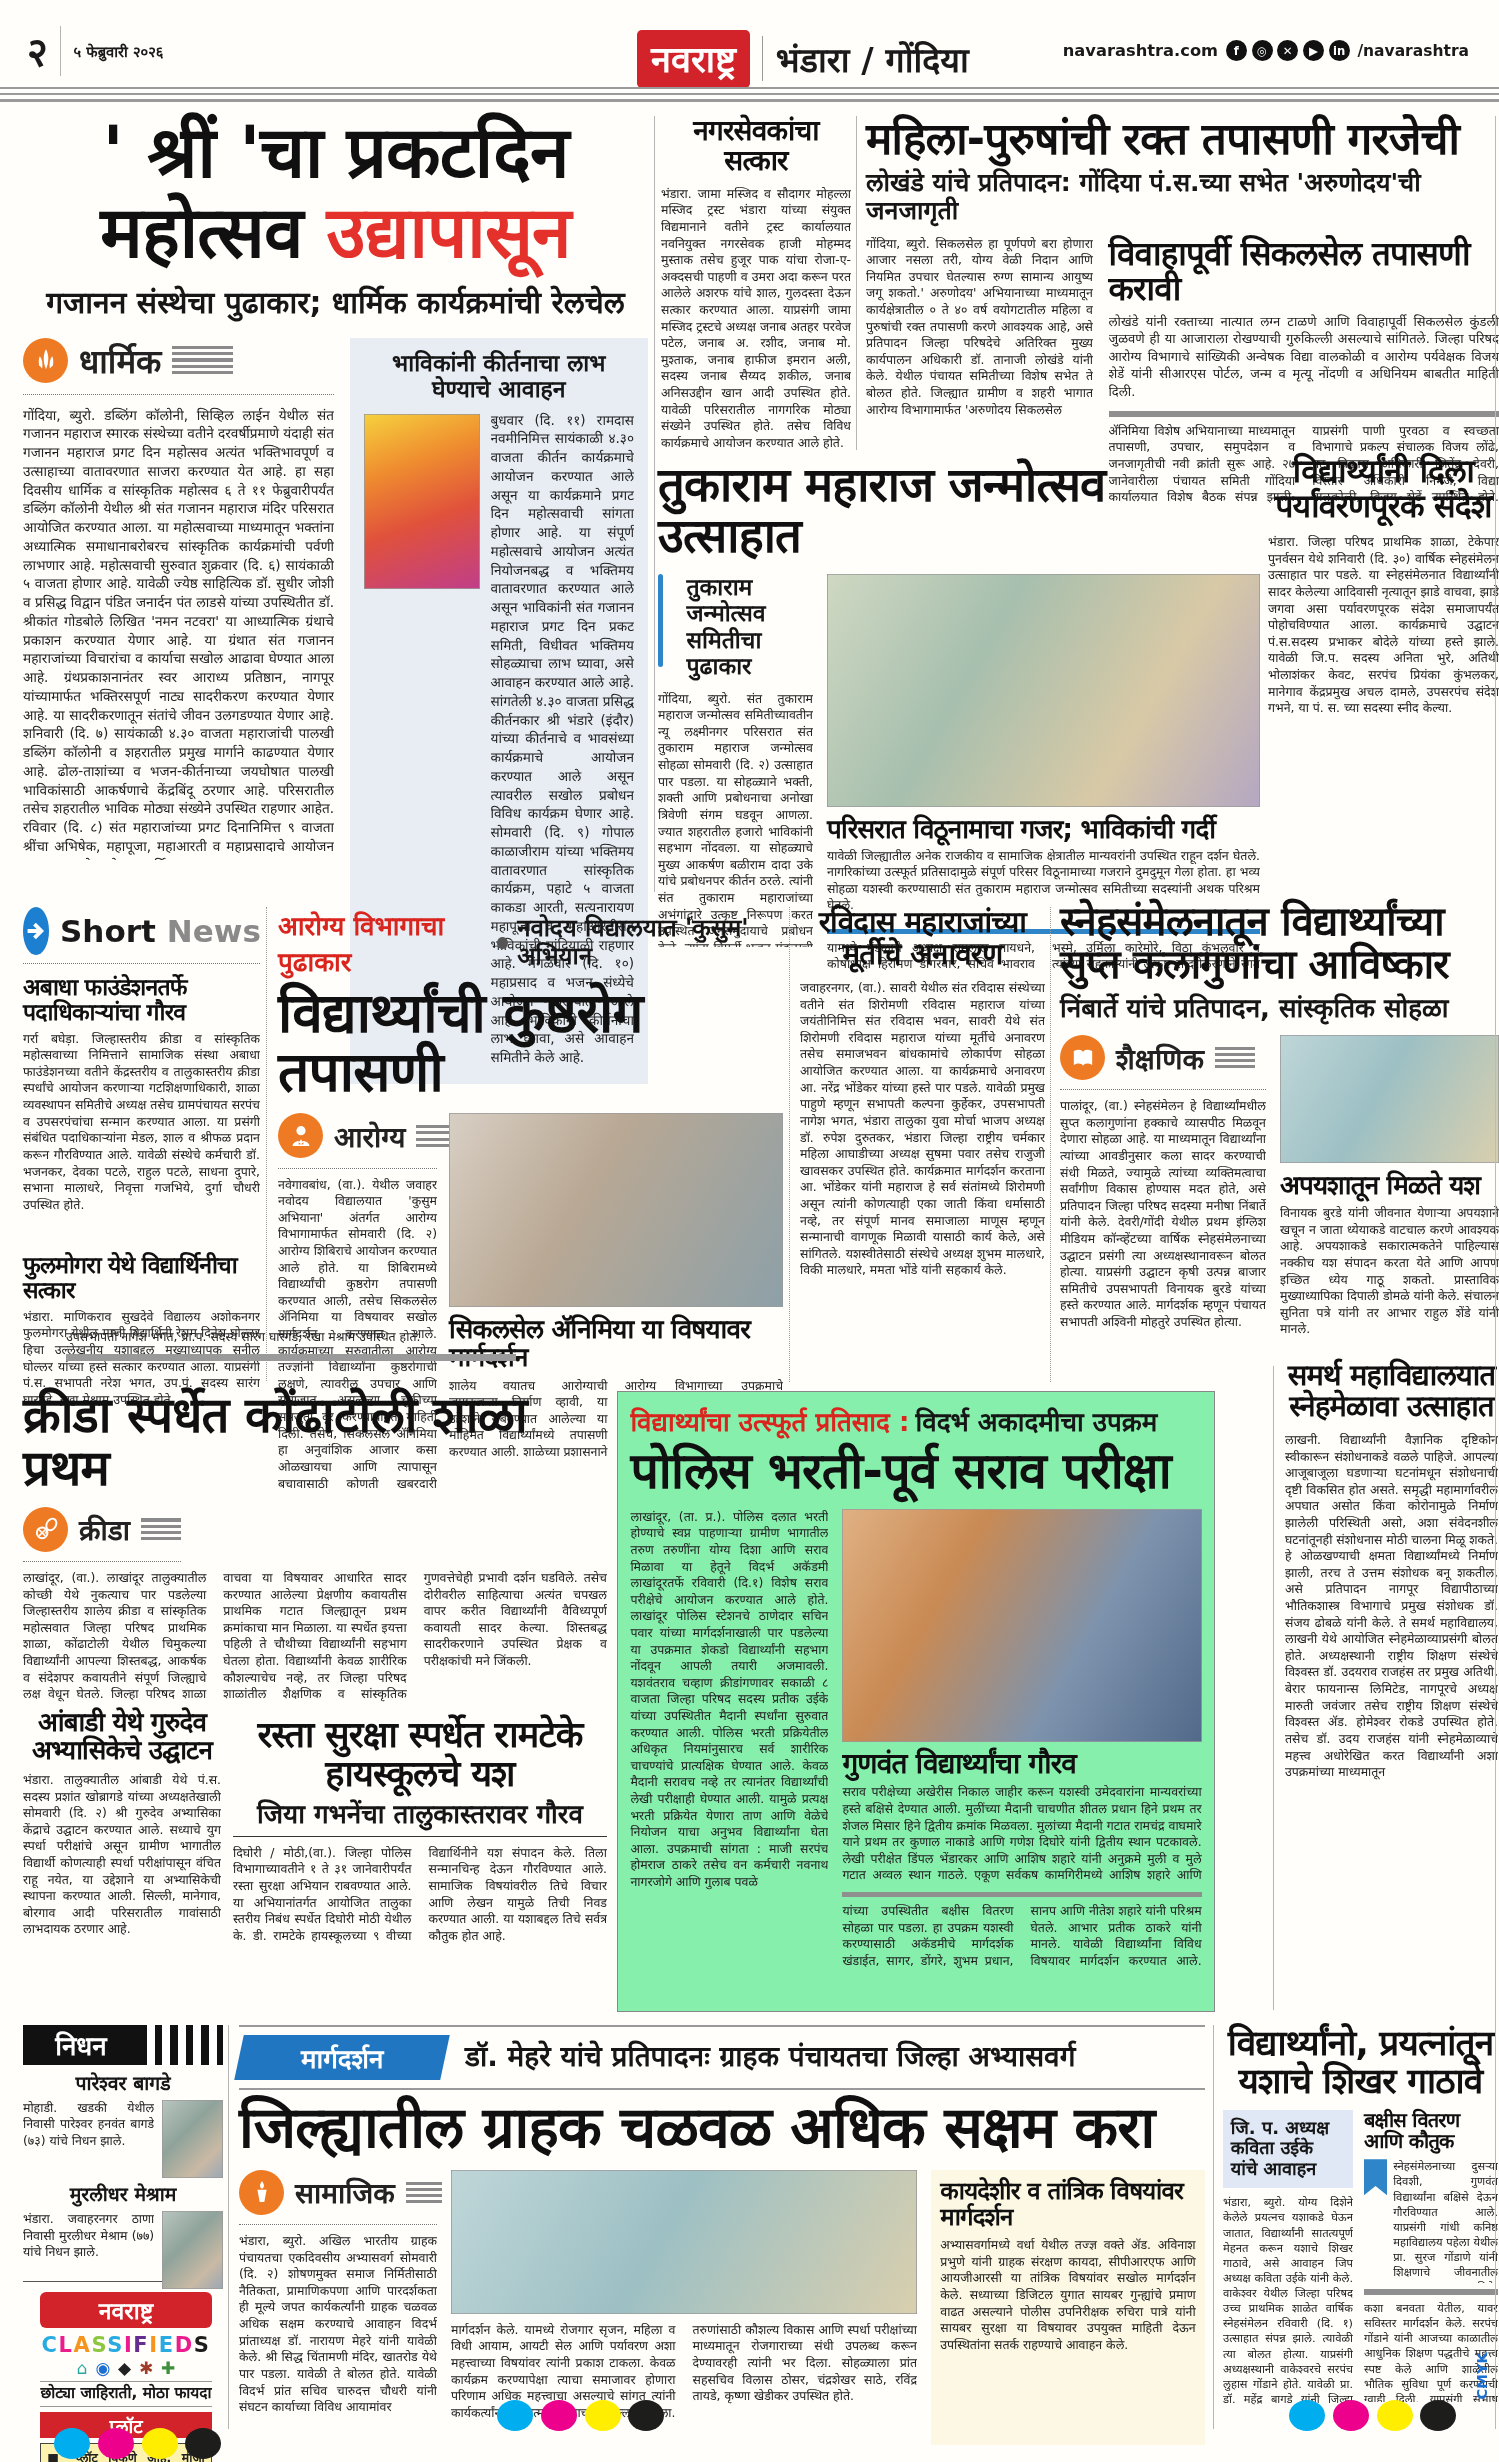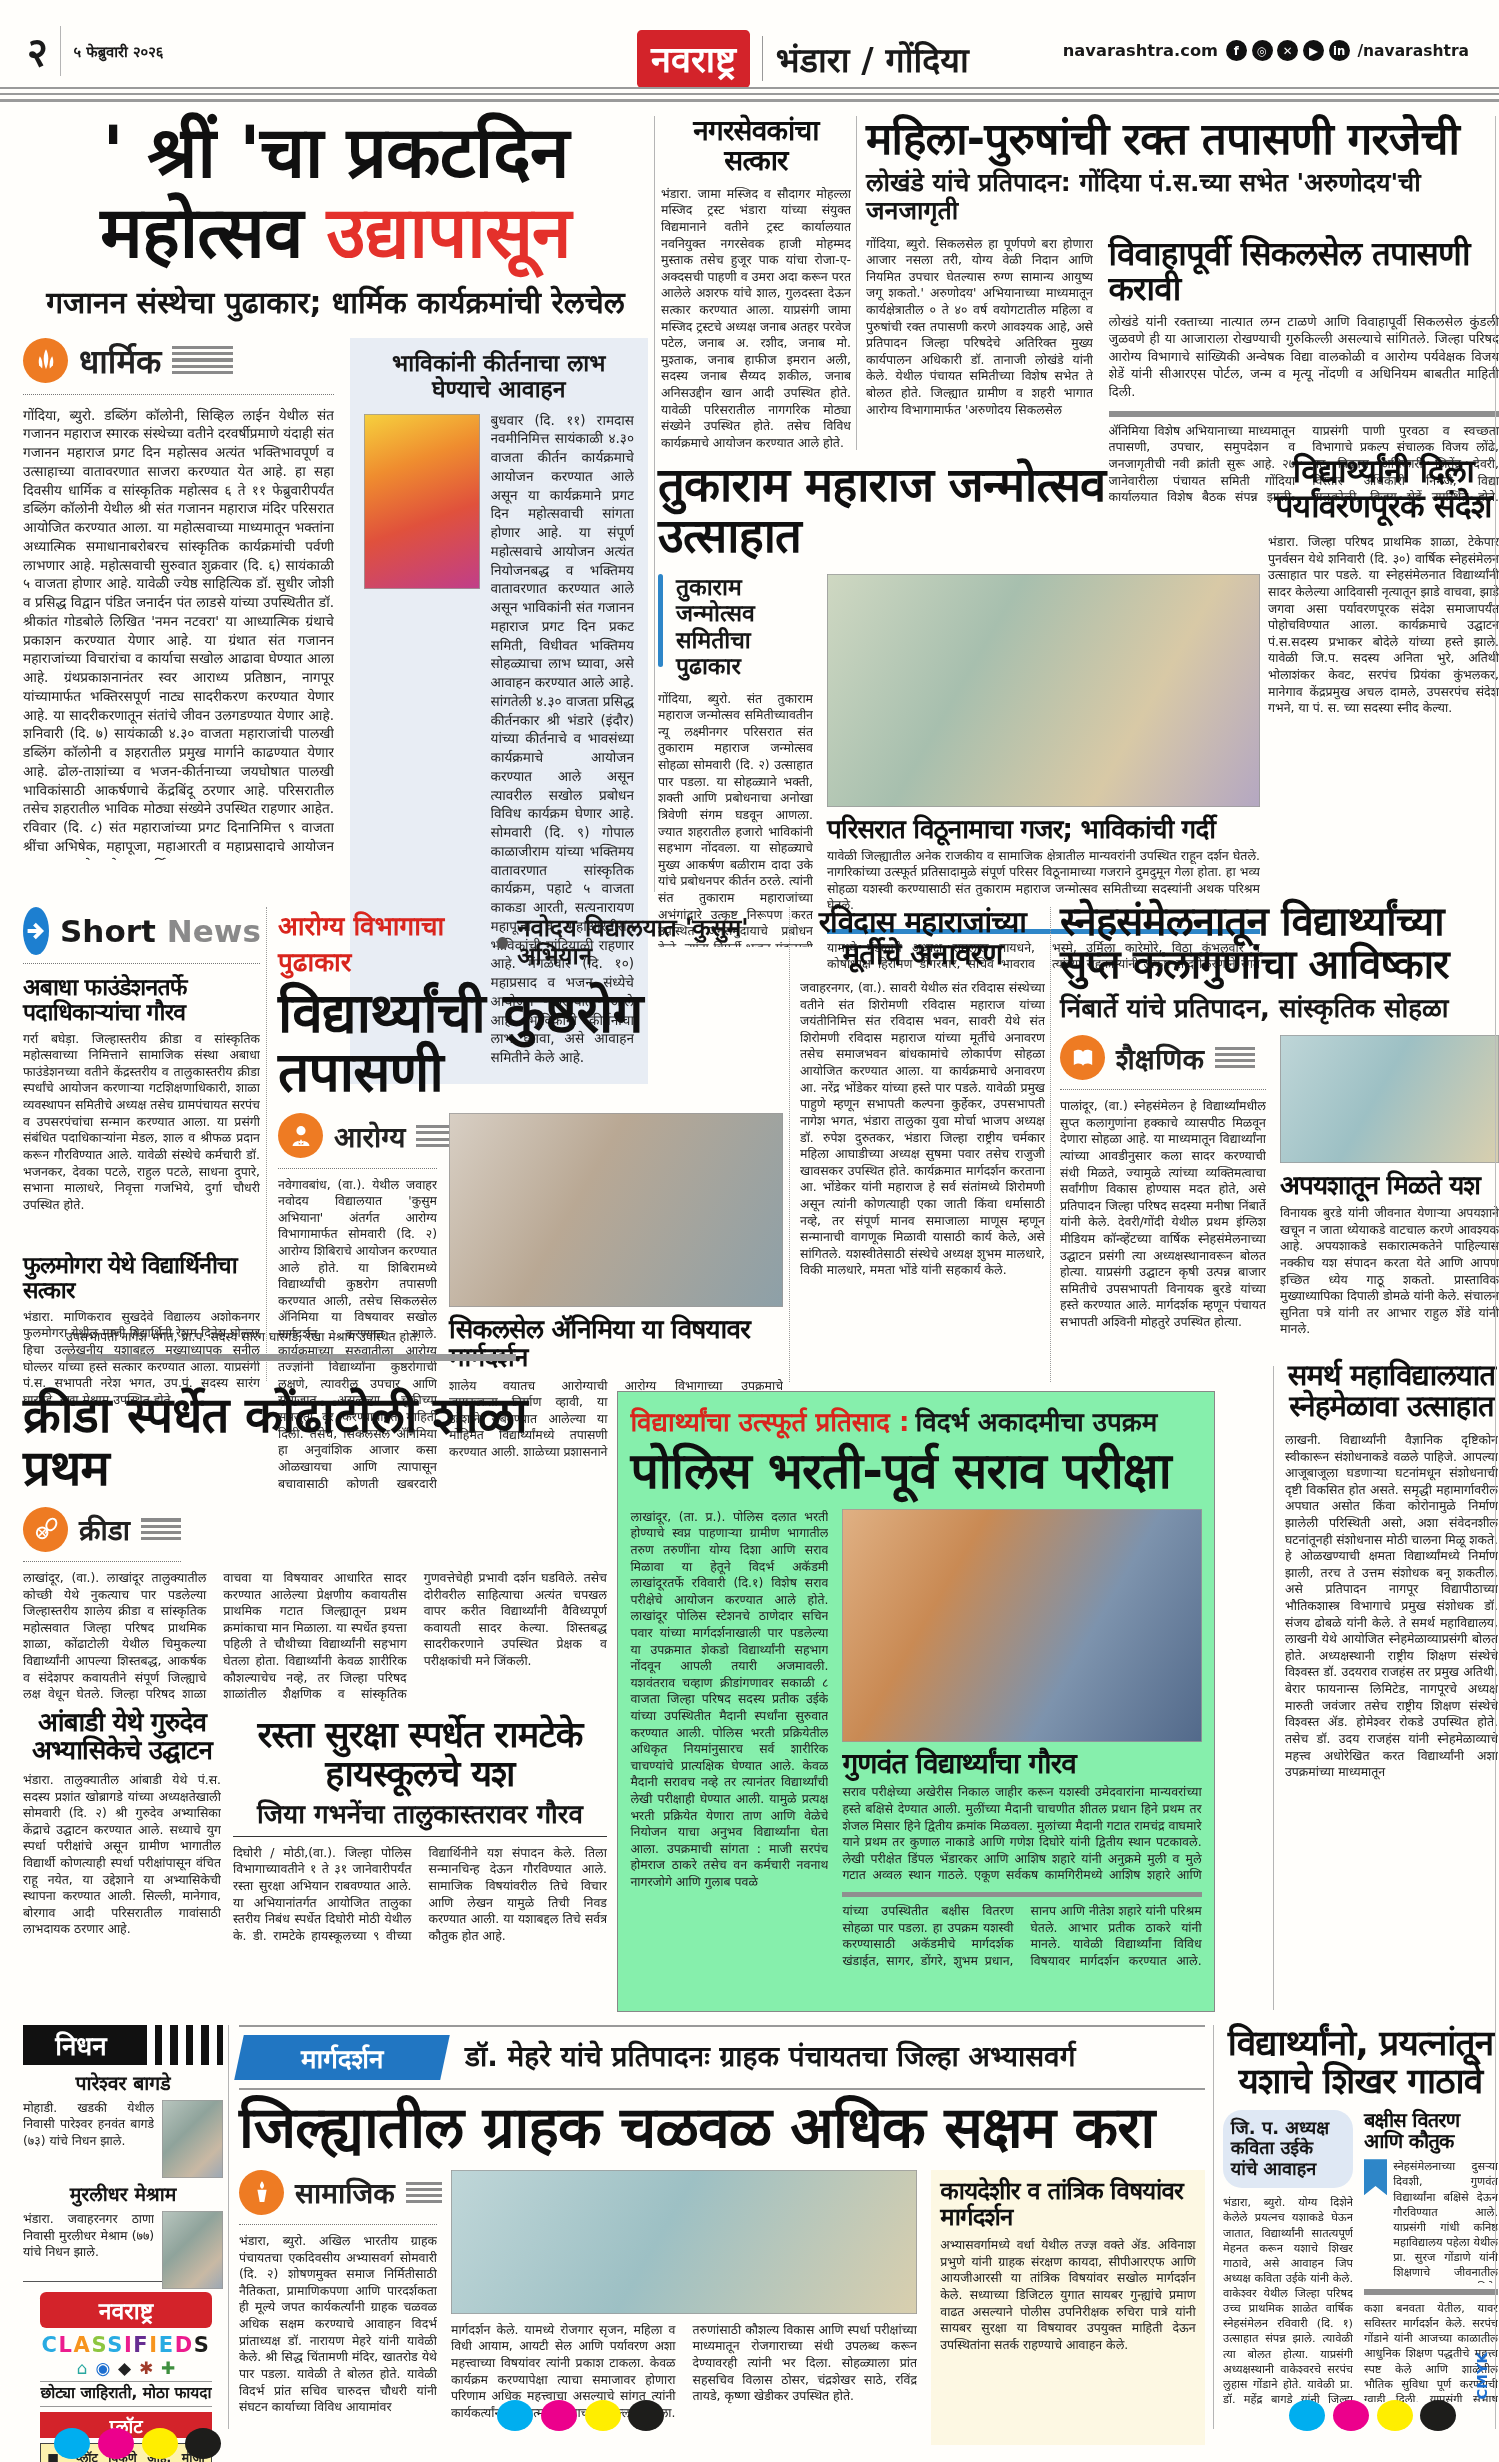--- a/index.html
+++ b/index.html
@@ -137,21 +137,21 @@
         <div class="grayrule" style="margin:6.2px 0;"></div>
         <div class="body-sm cols2" style="height:92px;">ॲनिमिया विशेष अभियानाच्या माध्यमातून तपासणी, उपचार, समुपदेशन व जनजागृतीची नवी क्रांती सुरू आहे. २७ जानेवारीला पंचायत समिती गोंदिया कार्यालयात विशेष बैठक संपन्न झाली. याप्रसंगी पाणी पुरवठा व स्वच्छता विभागाचे प्रकल्प संचालक विजय लोंढे, गट विकास अधिकारी जितेंद्र देवरी, विस्तार अधिकारी निमजे, विद्या वालकोळी, विजय शेडें उपस्थित होते. विशेष सभेत सिकलसेल आजाराबाबत उदात्त कार्याबद्दल जनजागृती करण्याच्या उद्देशाने सर्व उपस्थिती अधिकाऱ्यांनी माध्यमातून जनजागृती केली.</div>
       </div>
     </div>
   </div>
 
   <div class="abs" style="left:658px;top:460px;width:602px;height:435px;">
     <div class="hl" style="font-size:47px;">तुकाराम महाराज जन्मोत्सव उत्साहात</div>
     <div style="display:flex;gap:14px;margin-top:12.4px;">
       <div style="width:155px;flex:0 0 auto;">
-        <div style="display:flex;gap:13px;">
+        <div style="display:flex;gap:24px;">
           <div class="bluebar" style="height:93px;"></div>
           <div class="sub" style="font-size:23px;">तुकाराम जन्मोत्सव समितीचा पुढाकार</div>
         </div>
         <div class="body-sm" style="height:256px;margin-top:11px;">गोंदिया, ब्युरो. संत तुकाराम महाराज जन्मोत्सव समितीच्यावतीन न्यू लक्ष्मीनगर परिसरात संत तुकाराम महाराज जन्मोत्सव सोहळा सोमवारी (दि. २) उत्साहात पार पडला. या सोहळ्याने भक्ती, शक्ती आणि प्रबोधनाचा अनोखा त्रिवेणी संगम घडवून आणला. ज्यात शहरातील हजारो भाविकांनी सहभाग नोंदवला. या सोहळ्याचे मुख्य आकर्षण बळीराम दादा उके यांचे प्रबोधनपर कीर्तन ठरले. त्यांनी संत तुकाराम महाराजांच्या अभंगांद्वारे उत्कृष्ट निरूपण करत उपस्थित जनसमुदायाचे प्रबोधन केले. त्यांना त्रिमूर्ती भजन मंडळाची मोलाची साथ लाभली.</div>
       </div>
       <div style="flex:1;">
         <div class="photo stage" style="width:100%;height:233px;"></div>
         <div class="hl" style="font-size:26px;margin-top:8px;">परिसरात विठूनामाचा गजर;  भाविकांची गर्दी</div>
         <div class="body-sm" style="height:75px;margin-top:4.7px;">यावेळी जिल्ह्यातील अनेक राजकीय व सामाजिक क्षेत्रातील मान्यवरांनी उपस्थित राहून दर्शन घेतले. नागरिकांच्या उत्स्फूर्त प्रतिसादामुळे संपूर्ण परिसर विठूनामाच्या गजराने दुमदुमून गेला होता. हा भव्य सोहळा यशस्वी करण्यासाठी संत तुकाराम महाराज जन्मोत्सव समितीच्या सदस्यांनी अथक परिश्रम घेतले.</div>
         <div class="bluerule" style="margin:6.2px 0;"></div>
@@ -412,21 +412,21 @@
       <i class="c3"></i>
       <i class="c4"></i>
     </div>
 
   <div class="abs vline" style="left:1213px;top:2025px;height:404px;"></div>
 
   <div class="abs" style="left:1223px;top:2025px;width:275px;height:404px;">
     <div class="hl" style="font-size:35px;text-align:center;">विद्यार्थ्यांनो, प्रयत्नांतून यशाचे शिखर गाठावे</div>
     <div style="display:flex;gap:11px;margin-top:9.3px;">
       <div style="width:130px;flex:0 0 auto;">
-        <div style="background:#dfe8f4;padding:7.8px;border-radius:19px;">
+        <div style="background:#dfe8f4;padding:7.8px;">
           <div class="sub" style="font-size:18px;">जि. प. अध्यक्ष कविता उईके यांचे आवाहन</div>
         </div>
         <div class="body-sm" style="height:210px;margin-top:7.8px;font-size:11.3px;">भंडारा, ब्युरो. योग्य दिशेने केलेले प्रयत्नच यशाकडे घेऊन जातात, विद्यार्थ्यांनी सातत्यपूर्ण मेहनत करून यशाचे शिखर गाठावे, असे आवाहन जिप अध्यक्ष कविता उईके यांनी केले. वाकेश्वर येथील जिल्हा परिषद उच्च प्राथमिक शाळेत वार्षिक स्नेहसंमेलन रविवारी (दि. १) उत्साहात संपन्न झाले. त्यावेळी त्या बोलत होत्या. याप्रसंगी अध्यक्षस्थानी वाकेश्वरचे सरपंच लुहास गोंडाने होते. यावेळी प्रा. डॉ. महेंद्र बागडे यांनी जिल्हा परिषद शाळा अधिक दर्जेदार आणि प्रगत</div>
       </div>
       <div style="flex:1;">
         <div class="hl" style="font-size:20px;">बक्षीस वितरण आणि कौतुक</div>
         <div style="display:flex;gap:6.2px;margin-top:6.2px;">
           <div class="flag"></div>
           <div class="body-sm" style="height:124px;font-size:11.3px;flex:1;">स्नेहसंमेलनाच्या दुसऱ्या दिवशी, गुणवंत विद्यार्थ्यांना बक्षिसे देऊन गौरविण्यात आले. याप्रसंगी गांधी कनिष्ठ महाविद्यालय पहेला येथील प्रा. सुरज गोंडाणे यांनी शिक्षणाचे जीवनातील महत्त्व पटवून दिले. कार्यक्रमाचे प्रास्ताविक मुख्याध्यापक ईश्वर निकुडे यांनी केले. सूत्रसंचालन सुप्रिया वाहने यांनी केने.</div>
         </div>

